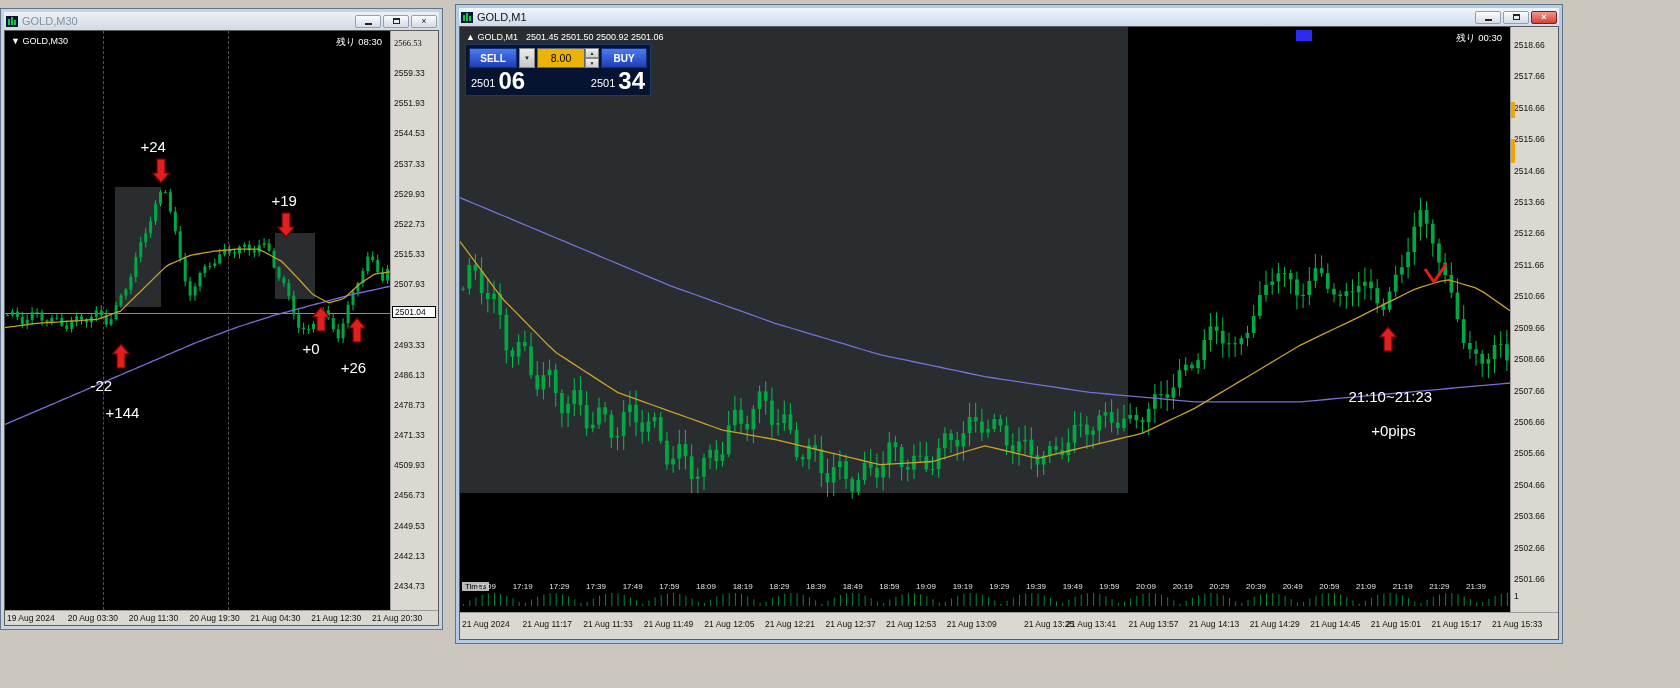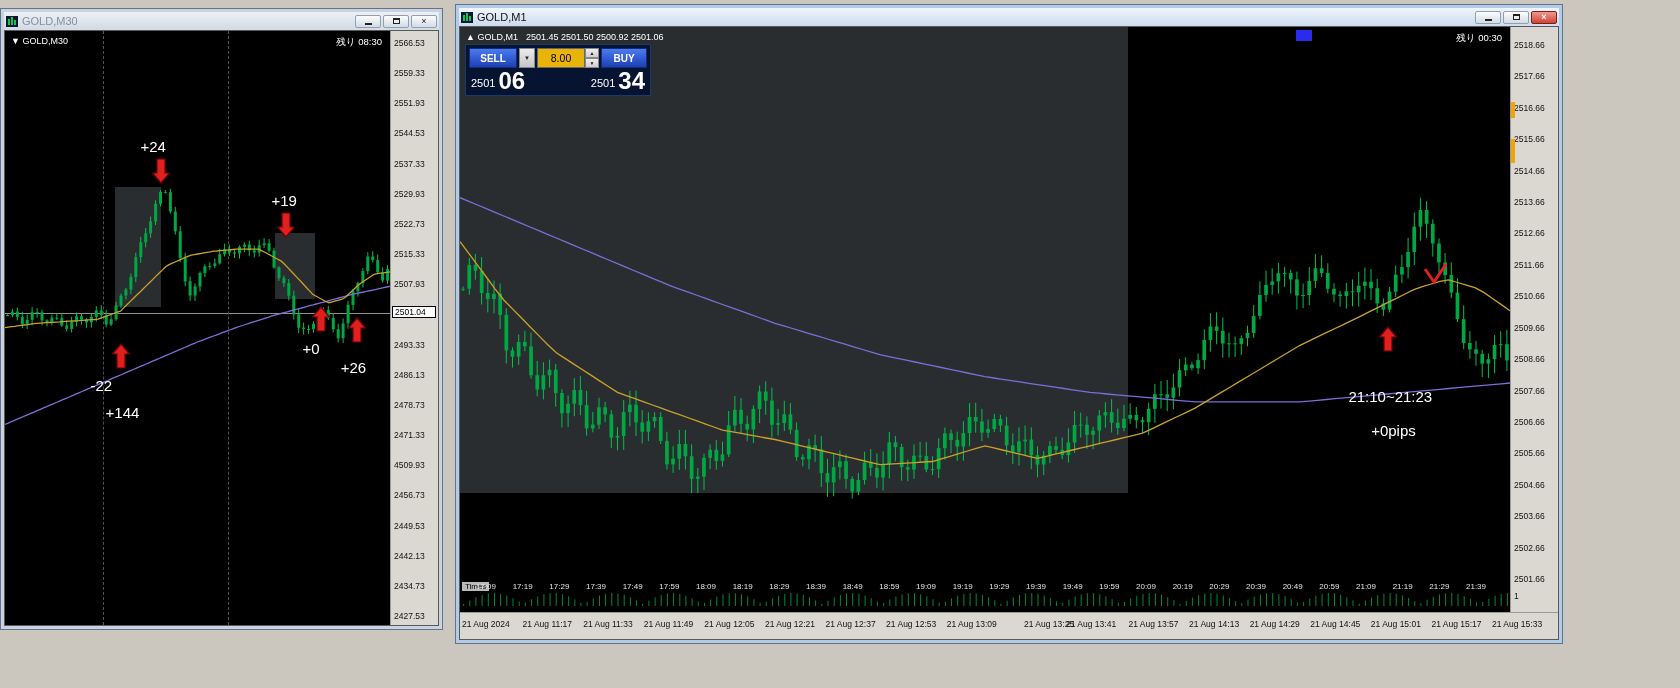--- a/index.html
+++ b/index.html
@@ -220,21 +220,21 @@
               <div class="ann-arrow" style="left: 352.275px; top: 298.624px;"><svg width="19" height="26" viewBox="0 0 19 26">
                   <path d="M9.5 1 L18 11 L13.5 11 L13.5 25 L5.5 25 L5.5 11 L1 11 Z" fill="#e01f1f" stroke="#6d0000" stroke-width="1.2"></path>
                 </svg></div>
               <div class="ann-text" style="left: 348.425px; top: 335.724px; font-size: 15px;">+26</div>
             </div>
           <span class="sym"><span>▼ GOLD,M30</span></span>
           <span class="timer">残り 08:30</span>
         </div>
         <div class="yaxis">
           <div class="price-tag" style="top: 274.97px;">2501.04</div>
-        <span class="pl" style="top: 7px;">2566.53</span>
+        <span class="pl" style="top: 7px; font-family: Liberation Serif, serif;">2566.53</span>
             <span class="pl" style="top: 37.1579px;">2559.33</span>
             <span class="pl" style="top: 67.3158px;">2551.93</span>
             <span class="pl" style="top: 97.4737px;">2544.53</span>
             <span class="pl" style="top: 127.632px;">2537.33</span>
             <span class="pl" style="top: 157.789px;">2529.93</span>
             <span class="pl" style="top: 187.947px;">2522.73</span>
             <span class="pl" style="top: 218.105px;">2515.33</span>
             <span class="pl" style="top: 248.263px;">2507.93</span>
             <span class="pl" style="top: 278.421px;">2500.53</span>
             <span class="pl" style="top: 308.579px;">2493.33</span>
@@ -242,20 +242,29 @@
             <span class="pl" style="top: 368.895px;">2478.73</span>
             <span class="pl" style="top: 399.053px;">2471.33</span>
             <span class="pl" style="top: 429.211px;">4509.93</span>
             <span class="pl" style="top: 459.368px;">2456.73</span>
             <span class="pl" style="top: 489.526px;">2449.53</span>
             <span class="pl" style="top: 519.684px;">2442.13</span>
             <span class="pl" style="top: 549.842px;">2434.73</span>
             <span class="pl" style="top: 580px;">2427.53</span>
           </div>
       </div>
+      <div class="xaxis">
+          <span class="xl" style="left: 2px;">19 Aug 2024</span>
+          <span class="xl" style="left: 62.8333px;">20 Aug 03:30</span>
+          <span class="xl" style="left: 123.667px;">20 Aug 11:30</span>
+          <span class="xl" style="left: 184.5px;">20 Aug 19:30</span>
+          <span class="xl" style="left: 245.333px;">21 Aug 04:30</span>
+          <span class="xl" style="left: 306.167px;">21 Aug 12:30</span>
+          <span class="xl" style="left: 367px;">21 Aug 20:30</span>
+        </div>
     </div>
   </section>
 
   <section class="win active" id="win-m1">
     <div class="titlebar">
       <span class="ticon"></span>
       <span class="title">GOLD,M1</span>
       <span class="tbtns">
         <span class="tb">
             <i class="ico-min"></i>

